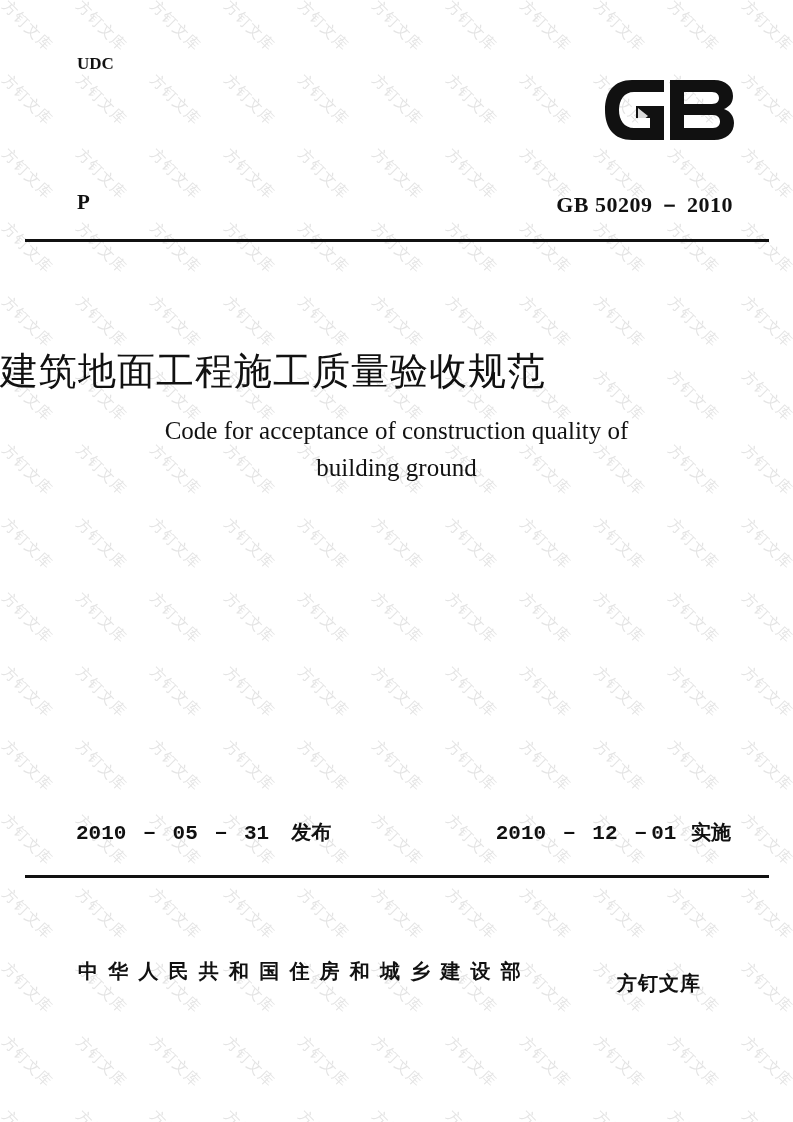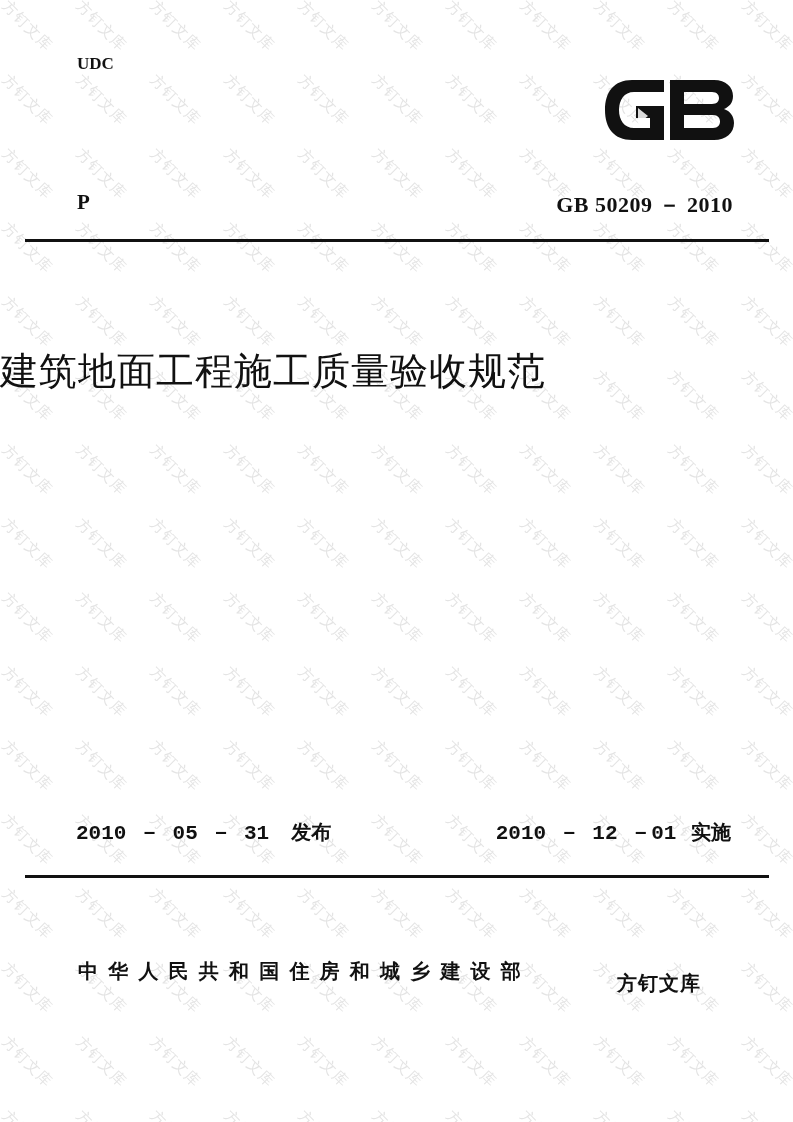--- a/index.html
+++ b/index.html
@@ -231,20 +231,24 @@
     <path d="M68 4 H112 C124 4 131 11 131 20 C131 27 127 31 122 33 C128 35 132 40 132 47 C132 57 124 64 112 64 H68 Z M82 16 V28 H110 C115 28 117 25 117 22 C117 19 115 16 110 16 Z M82 39 V52 H111 C116 52 118 49 118 45.5 C118 42 116 39 111 39 Z" fill="#111" fill-rule="evenodd"></path>
     <rect x="64" y="4" width="3" height="60" fill="#fff"></rect>
   </svg>
 
   <div class="abs class-p serif-bold">P</div>
   <div class="abs std-code serif-bold">GB 50209 － 2010</div>
 
   <div class="abs rule top"></div>
 
   <div class="abs title-cn">建筑地面工程施工质量验收规范</div>
+  <div class="abs title-en">
+    <div>Code for acceptance of construction quality of</div>
+    <div>building ground</div>
+  </div>
 
   <div class="abs date issue"><span class="num">2010 － 05 － 31</span><span>   </span><span class="lbl">发布</span></div>
   <div class="abs date impl"><span class="num">2010 － 12 －01</span><span>  </span><span class="lbl">实施</span></div>
 
   <div class="abs rule bottom"></div>
 
   <div class="abs publishers">
     <div class="row1">中华人民共和国住房和城乡建设部</div>
   </div>
   <div class="abs joint">方钉文库</div>

